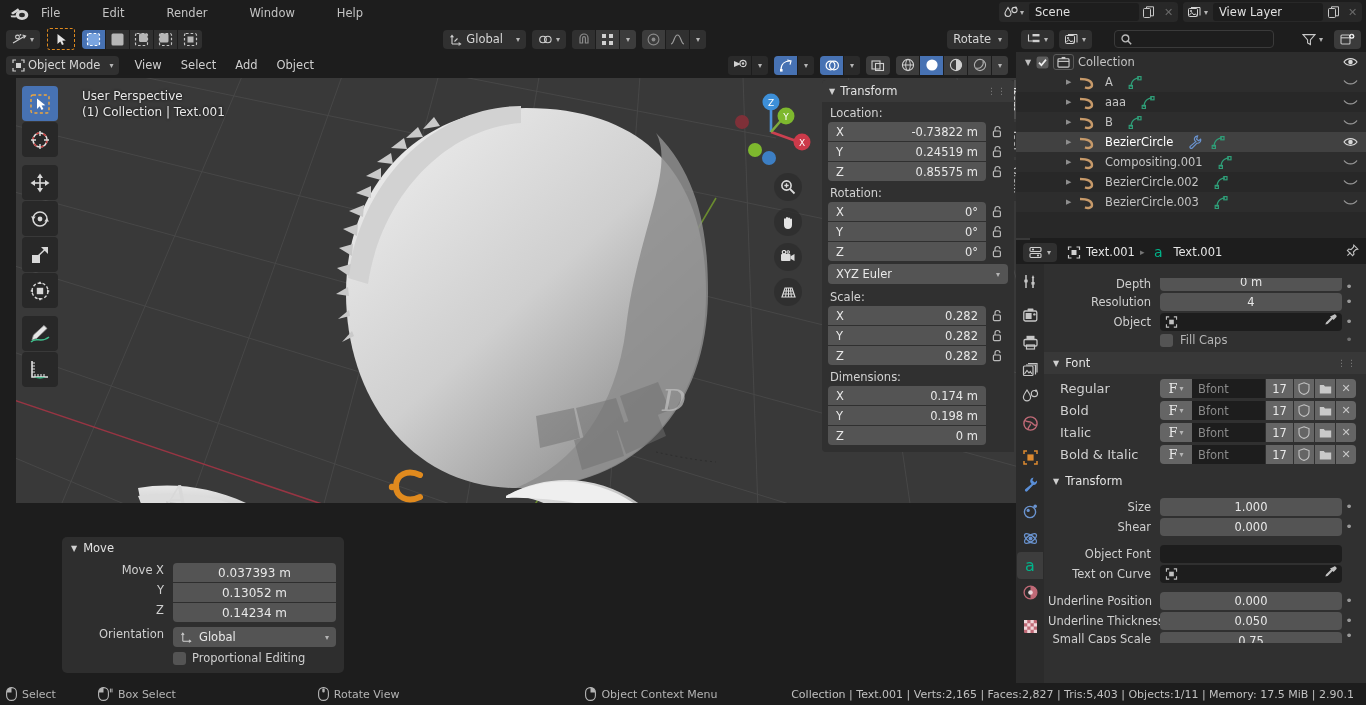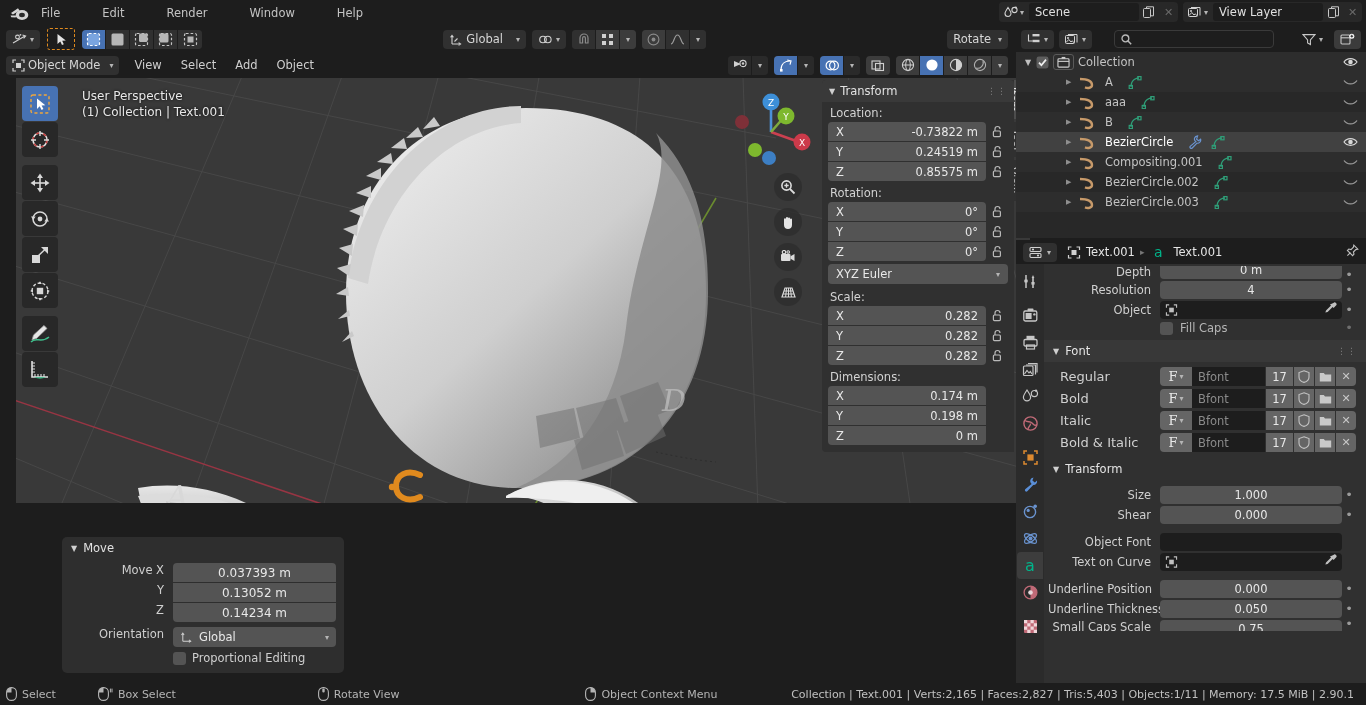--- a/index.html
+++ b/index.html
@@ -1318,21 +1318,21 @@
               <rect x="2" y="8.5" width="3.25" height="3.25"></rect>
               <rect x="8.5" y="8.5" width="3.25" height="3.25"></rect>
               <rect x="5.25" y="11.75" width="3.25" height="3.25"></rect>
               <rect x="11.75" y="11.75" width="3.25" height="3.25"></rect>
             </g>
           </svg>
       </div>
     </div>
 
     <div class="props-body">
-      <div id="pr-geometry" style="margin-top:2px;">
+      <div id="pr-geometry" style="margin-top:14px;">
           <div class="pr-row" style="height: 13px; align-items: flex-end; overflow: hidden;">
             <div class="pr-lab">Depth</div>
             <div class="pr-field">0 m</div>
             <div class="pr-dot">•</div>
           </div>
           <div class="pr-row">
             <div class="pr-lab">Resolution</div>
             <div class="pr-field">4</div>
             <div class="pr-dot">•</div>
           </div>

